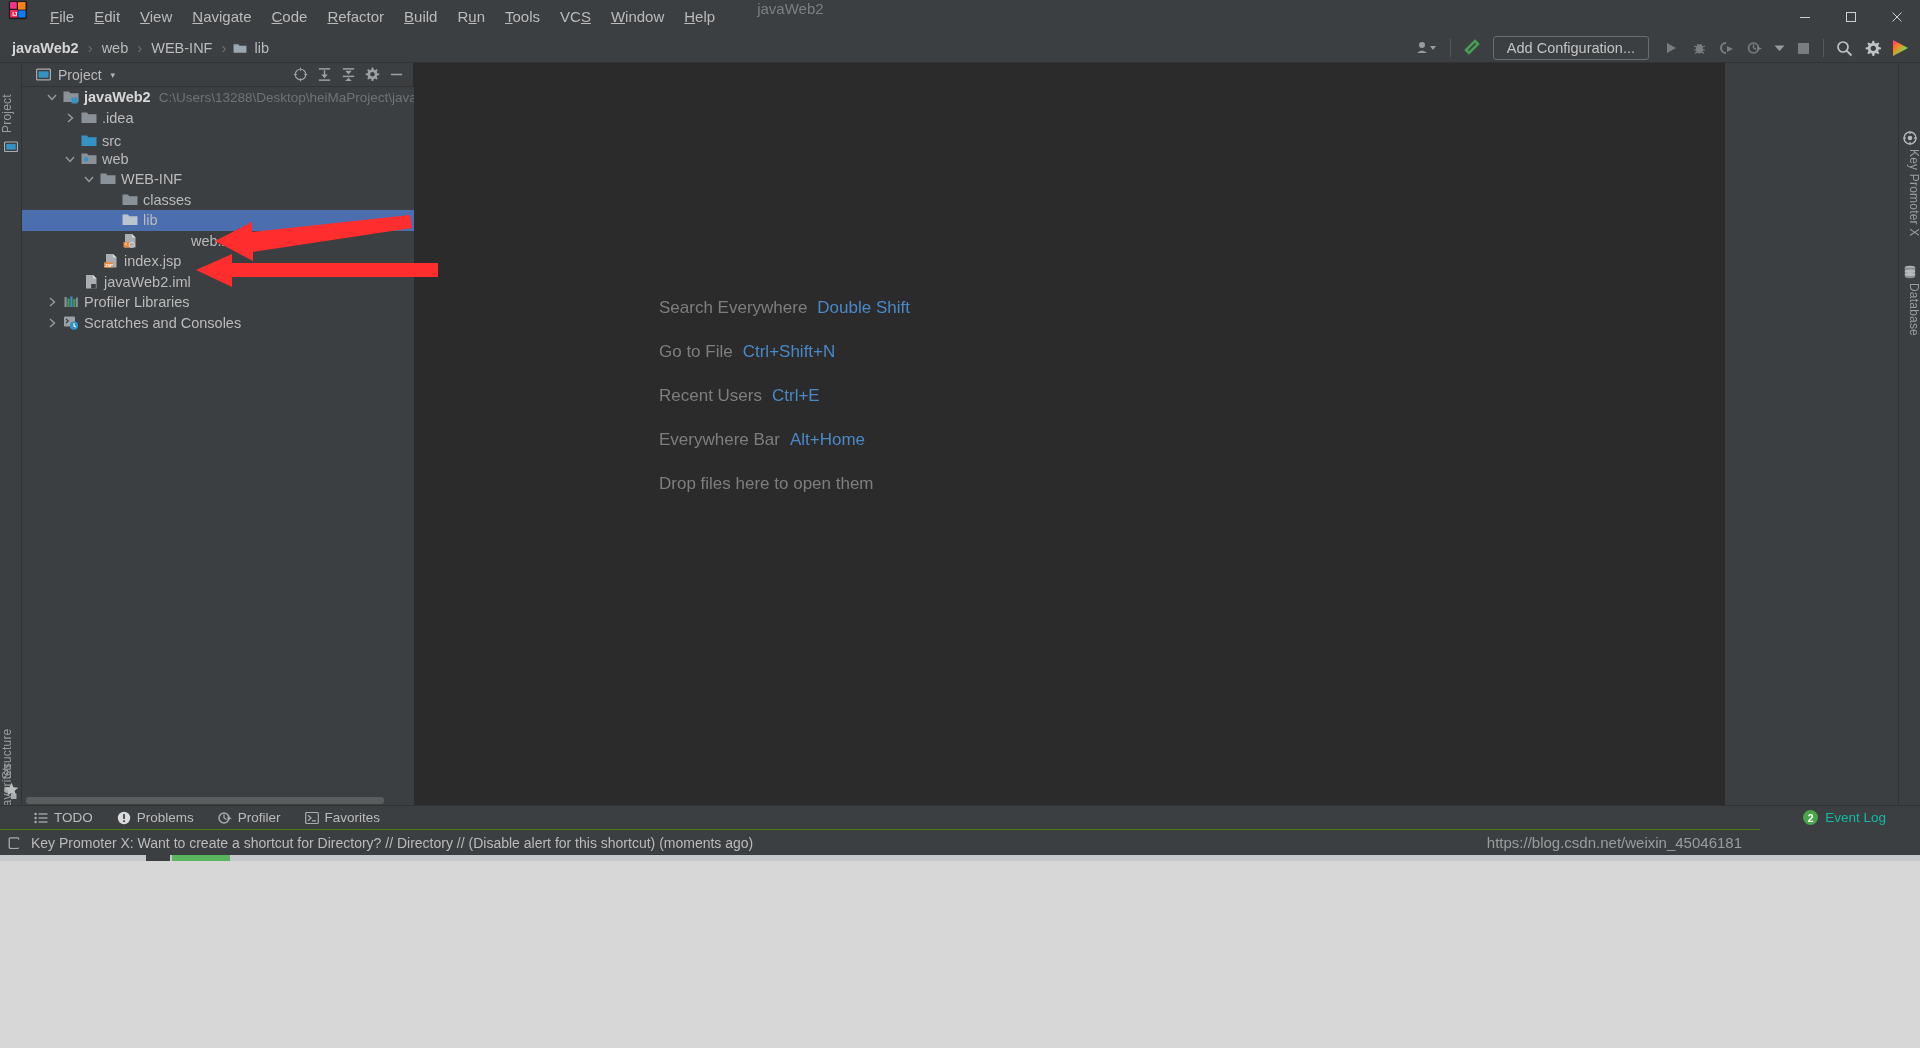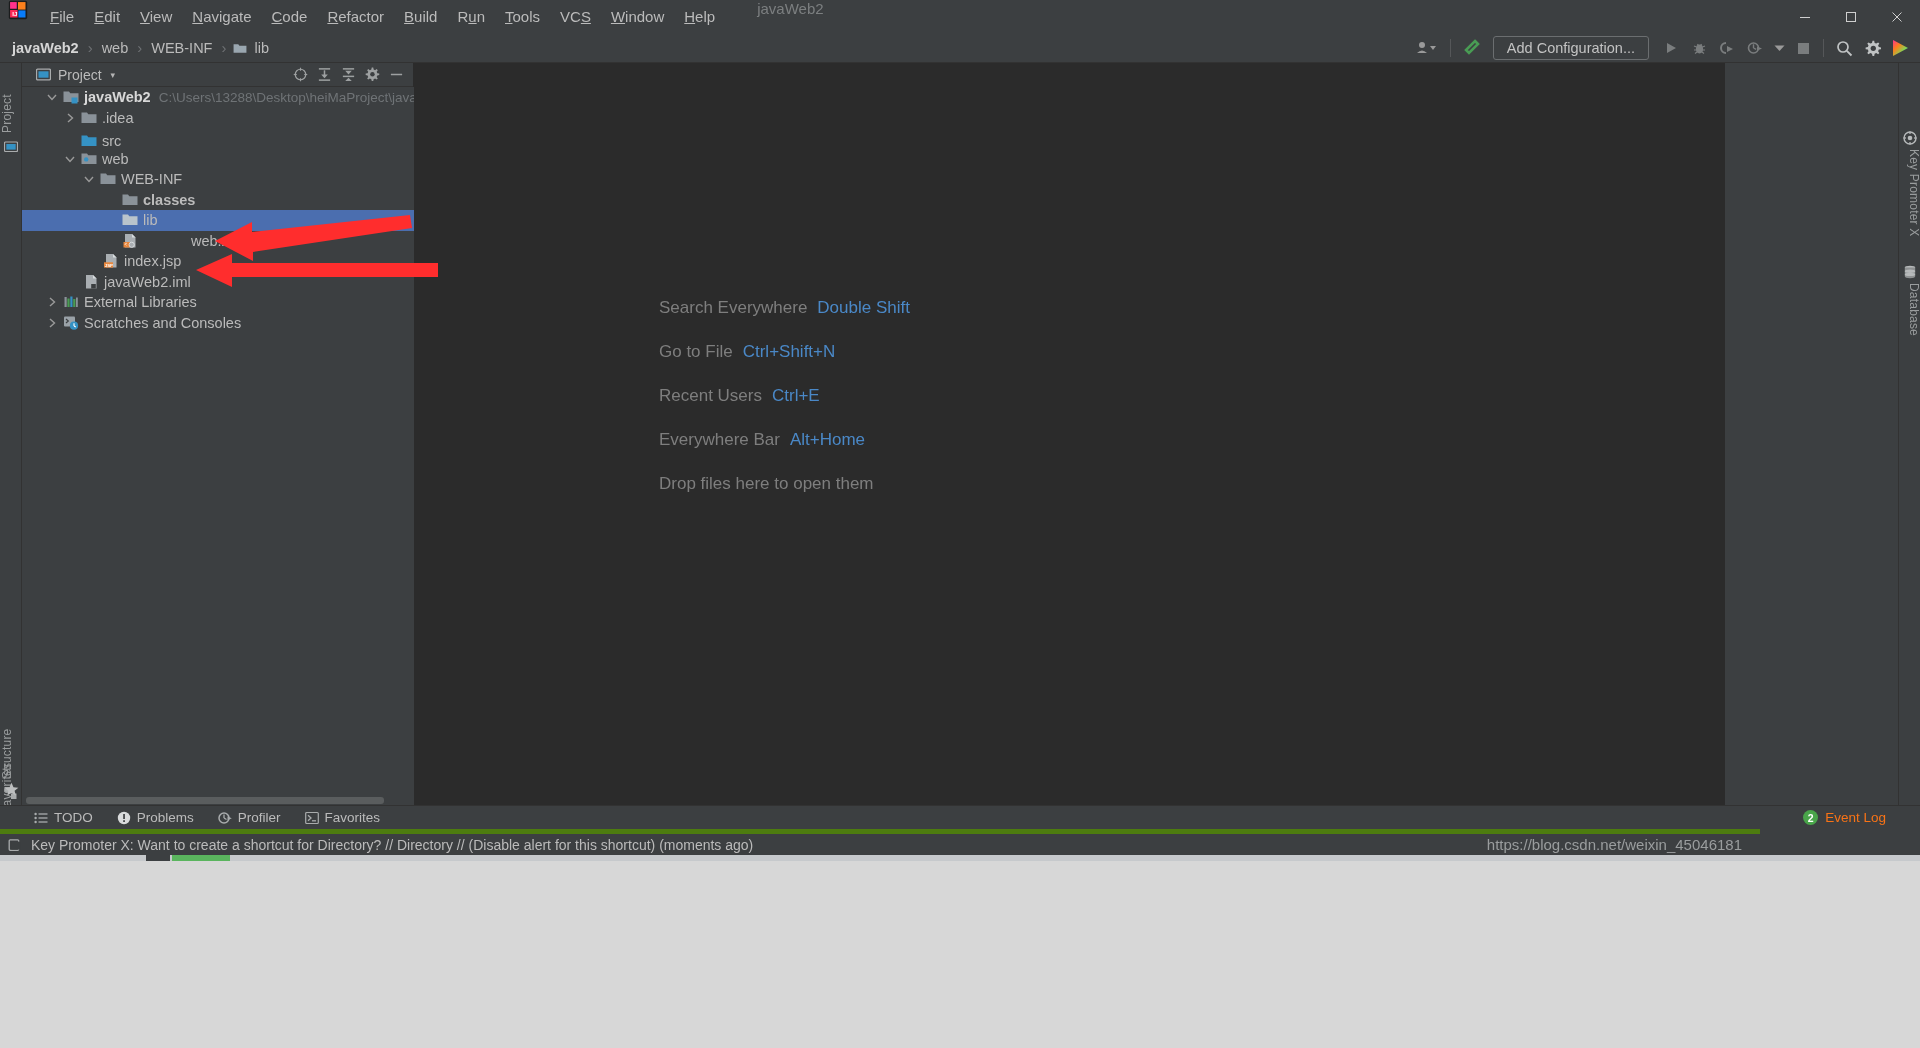--- a/index.html
+++ b/index.html
@@ -141,21 +141,21 @@
   .badge-green {
     width: 15px; height: 15px; border-radius: 50%; background: #49A54A;
     color: #FFFFFF; font-size: 10.5px; font-weight: bold;
     display: flex; align-items: center; justify-content: center;
   }
 
   
   .statusbar {
     position: absolute; left: 0; top: 829px; width: 1760px; height: 26px;
     background: #3C3F41; display: flex; align-items: center;
-    border-top: 5px solid #4d7c0f;
+    border-top: 1px solid #4d7c0f;
   }
   .sb-ico { width: 14px; height: 14px; margin-left: 8px; margin-right: 9px; color: #A9ACAD; flex: none; }
   .sb-text { color: #BBBBBB; font-size: 14px; white-space: nowrap; }
   .sb-watermark {
     position: absolute; right: 18px; color: #9A9D9E; font-size: 15px;
     font-family: "Liberation Sans", sans-serif;
   }
 
   
   .taskbar {
@@ -456,21 +456,21 @@
       <div class="trow" style="padding-left:61px;">
         <svg class="tw-arrow" viewBox="0 0 12 12" style="margin-right:5px;">
           <path d="M2 4 L6 8.5 L10 4" fill="none" stroke="#9A9A9A" stroke-width="1.4"></path>
         </svg>
         <svg class="ticon" viewBox="0 0 16 16">
           <path d="M0.5 2.5 L6 2.5 L7.3 4.3 L15.5 4.3 L15.5 13 L0.5 13 Z" fill="#8A9299"></path>
         </svg>
         <span class="tlabel">WEB-INF</span>
       </div>
 
-      <div class="trow" style="padding-left:100px;font-weight:bold;">
+      <div class="trow" style="padding-left:100px;">
         <svg class="ticon" viewBox="0 0 16 16">
           <path d="M0.5 2.5 L6 2.5 L7.3 4.3 L15.5 4.3 L15.5 13 L0.5 13 Z" fill="#8A9299"></path>
         </svg>
         <span class="tlabel">classes</span>
       </div>
 
       <div class="trow sel" style="padding-left:100px;">
         <svg class="ticon" viewBox="0 0 16 16">
           <path d="M0.5 2.5 L6 2.5 L7.3 4.3 L15.5 4.3 L15.5 13 L0.5 13 Z" fill="#B9C4CC"></path>
         </svg>
@@ -511,21 +511,21 @@
         <svg class="tw-arrow" viewBox="0 0 12 12" style="margin-right:5px;">
           <path d="M4 2 L8.5 6 L4 10" fill="none" stroke="#9A9A9A" stroke-width="1.4"></path>
         </svg>
         <svg class="ticon" viewBox="0 0 16 16">
           <rect x="1.5" y="3" width="2.2" height="10" fill="#8A9299"></rect>
           <rect x="4.4" y="4.5" width="2.2" height="8.5" fill="#499C54"></rect>
           <rect x="7.3" y="2.5" width="2.2" height="10.5" fill="#3592C4"></rect>
           <rect x="10.2" y="5" width="2.2" height="8" fill="#499C54"></rect>
           <rect x="13" y="3.5" width="1.8" height="9.5" fill="#8A9299"></rect>
         </svg>
-        <span class="tlabel">External Libraries</span>
+        <span class="tlabel">Profiler Libraries</span>
       </div>
 
       <div class="trow" style="padding-left:24px;">
         <svg class="tw-arrow" viewBox="0 0 12 12" style="margin-right:5px;">
           <path d="M4 2 L8.5 6 L4 10" fill="none" stroke="#9A9A9A" stroke-width="1.4"></path>
         </svg>
         <svg class="ticon" viewBox="0 0 16 16">
           <rect x="1" y="1.5" width="11" height="10" rx="1" fill="#9AA2A8"></rect>
           <path d="M3 4 L5.3 6 L3 8" fill="none" stroke="#3C3F41" stroke-width="1.2"></path>
           <circle cx="11" cy="10.7" r="4.1" fill="#3592C4"></circle>
@@ -599,21 +599,21 @@
       <svg class="bw-ico" viewBox="0 0 14 14">
         <rect x="0.7" y="1.5" width="12.6" height="11" rx="1" fill="none" stroke="#A9ACAD" stroke-width="1.2"></rect>
         <path d="M3 4.3 L6 7 L3 9.7" fill="none" stroke="#A9ACAD" stroke-width="1.3"></path>
         <line x1="7" y1="9.8" x2="11" y2="9.8" stroke="#A9ACAD" stroke-width="1.3"></line>
       </svg>
       <span>Favorites</span>
     </div>
 
     <div class="bw-right">
       <span class="badge-green">2</span>
-      <span style="color:#f97316;font-size:13.5px;">Event Log</span>
+      <span style="color:#14b8a6;font-size:13.5px;">Event Log</span>
     </div>
   </div>
 
   <div class="statusbar">
     <svg class="sb-ico" viewBox="0 0 14 14">
       <rect x="1.2" y="1.8" width="9.5" height="10.5" rx="1" fill="none" stroke="#A9ACAD" stroke-width="1.3"></rect>
       <rect x="3.3" y="3.6" width="9.5" height="8" fill="#3C3F41" stroke="#A9ACAD" stroke-width="0"></rect>
     </svg>
     <span class="sb-text">Key Promoter X: Want to create a shortcut for Directory? // Directory // (Disable alert for this shortcut) (moments ago)</span>
     <span class="sb-watermark">https://blog.csdn.net/weixin_45046181</span>

